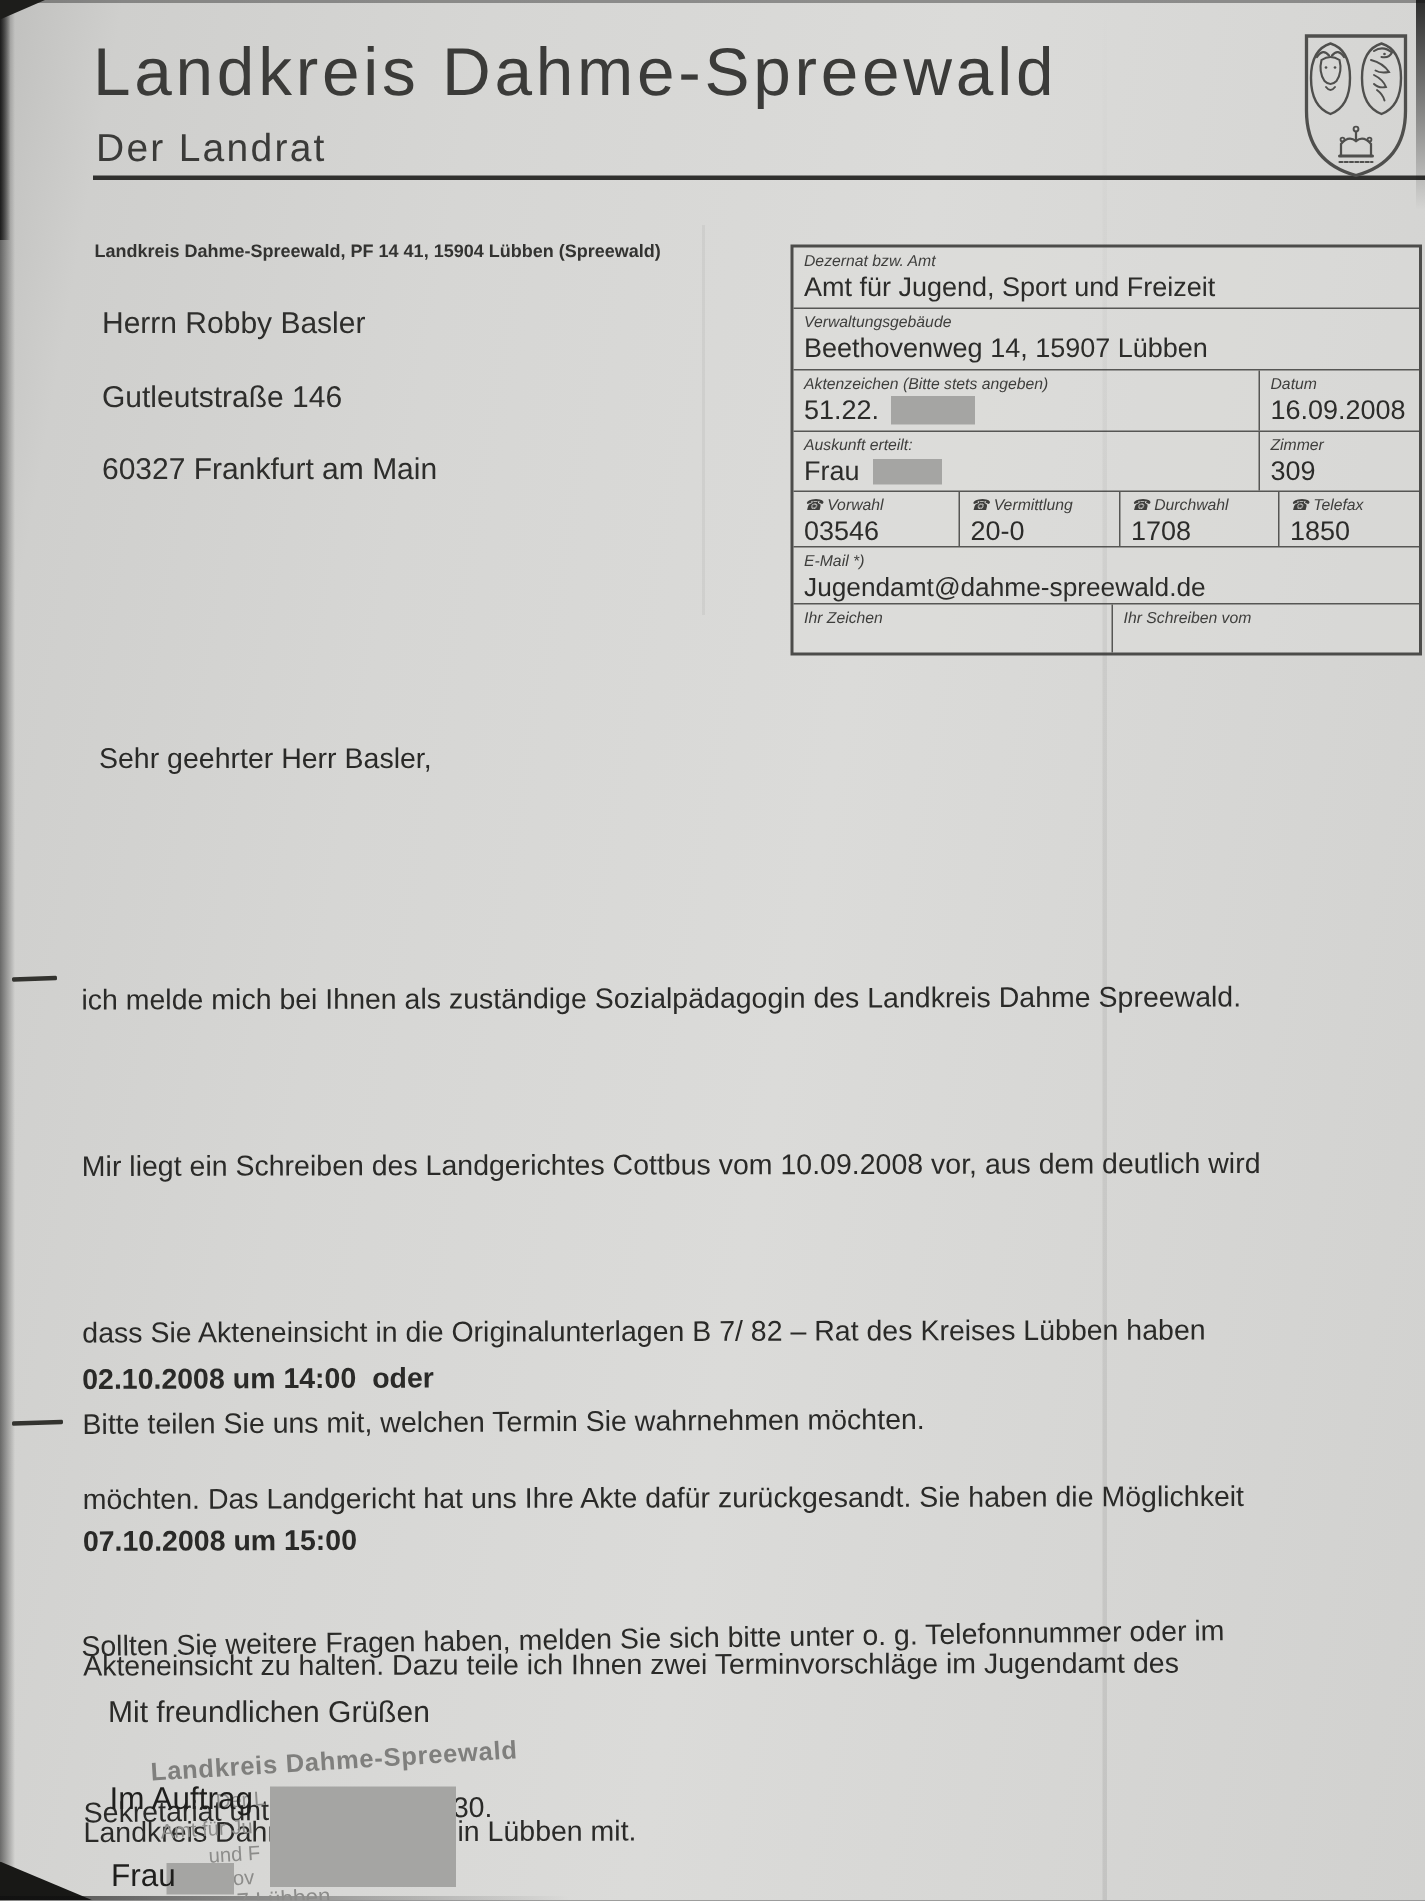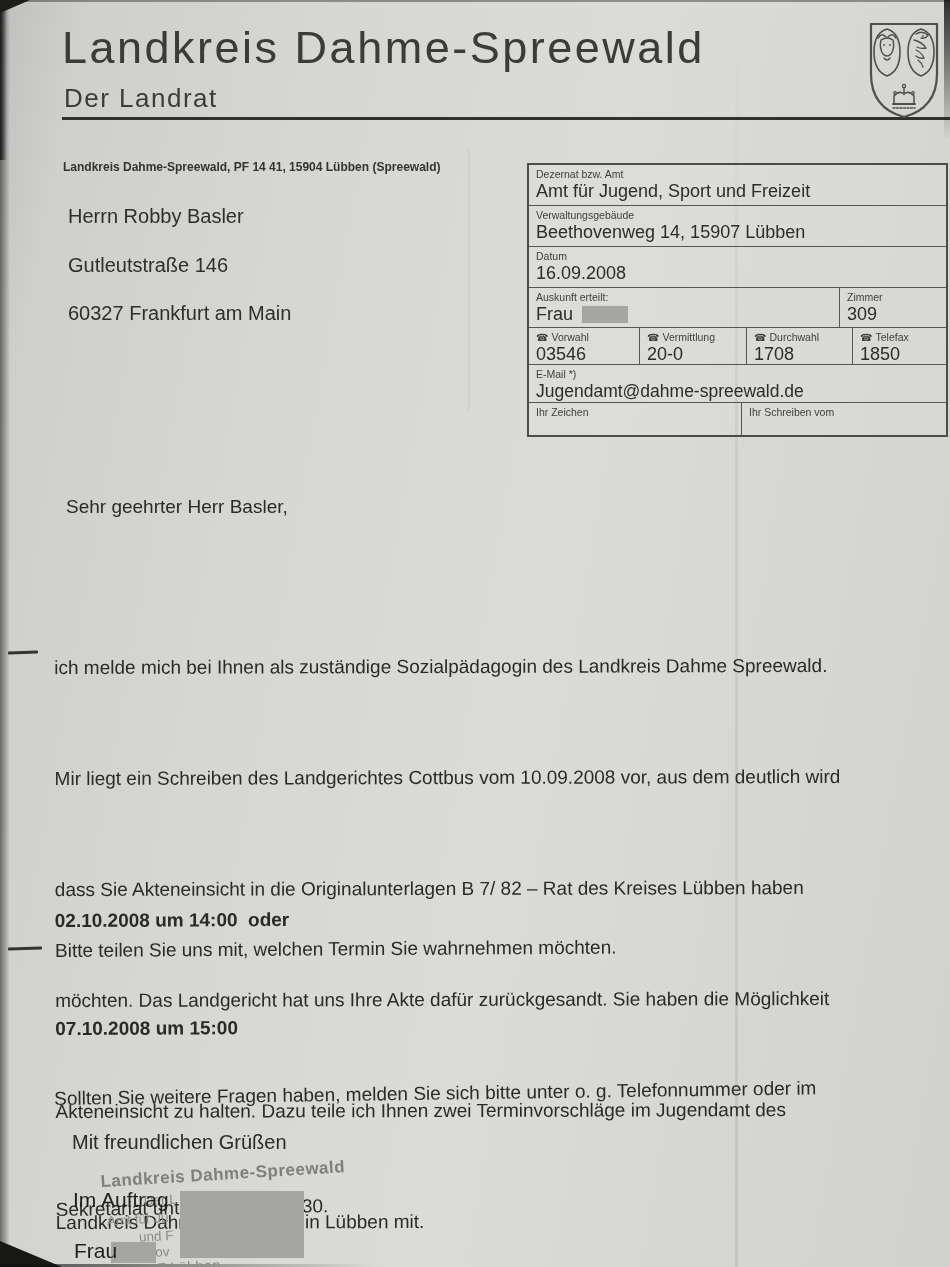--- a/index.html
+++ b/index.html
@@ -39,21 +39,21 @@
   .addr{position:absolute;left:68px;font-size:20px;color:#2e2e2c;white-space:pre;}
   .addr1{top:205px;} .addr2{top:254px;} .addr3{top:302px;}
   
   .ibox{position:absolute;left:527px;top:163px;width:421px;height:274px;
     border:2px solid #4c4c4a;box-sizing:border-box;background:rgba(224,224,222,.35);
     display:flex;flex-direction:column;}
   .irow{display:flex;border-top:1px solid #565654;box-sizing:border-box;}
   .irow:first-child{border-top:none;}
   .icell{padding:3px 0 0 7px;box-sizing:border-box;border-left:1px solid #565654;overflow:hidden;}
   .icell:first-child{border-left:none;}
-  .ilabel{font-size:10.5px;color:#3e3e3c;white-space:pre;}
+  .ilabel{font-size:10.5px;color:#3e3e3c;white-space:pre;font-style:italic;}
   .ivalue{font-size:18px;color:#2c2c2a;margin-top:1px;white-space:pre;}
   .ivalue.small{font-size:17.5px;}
   .r1{height:40px;} .r2{height:41px;justify-content:center;} .r3{height:41px;} .r4{height:40px;}
   .r5{height:37px;} .r6{height:38px;} .r7{flex:1;}
   .grow{flex:1;} .w107{width:107px;} .w110{width:110px;} .w106{width:106px;} .w205{width:205px;}
   .redact{display:inline-block;background:#a5a5a3;vertical-align:middle;}
   .redact-akz{width:56px;height:19px;margin-left:8px;transform:translateY(-1px);}
   .redact-frau{width:46px;height:17px;margin-left:9px;transform:translateY(-1px);}
   .tel{font-size:10px;margin-right:3px;}
   
@@ -130,20 +130,24 @@
         <div class="ivalue">Amt für Jugend, Sport und Freizeit</div>
       </div>
     </div>
     <div class="irow r2">
       <div class="icell grow">
         <div class="ilabel">Verwaltungsgebäude</div>
         <div class="ivalue">Beethovenweg 14, 15907 Lübben</div>
       </div>
     </div>
     <div class="irow r3">
+      <div class="icell grow">
+        <div class="ilabel">Aktenzeichen (Bitte stets angeben)</div>
+        <div class="ivalue"><span>51.22.</span><span class="redact redact-akz"></span></div>
+      </div>
       <div class="icell w107">
         <div class="ilabel">Datum</div>
         <div class="ivalue">16.09.2008</div>
       </div>
     </div>
     <div class="irow r4">
       <div class="icell grow">
         <div class="ilabel">Auskunft erteilt:</div>
         <div class="ivalue"><span>Frau</span><span class="redact redact-frau"></span></div>
       </div>

